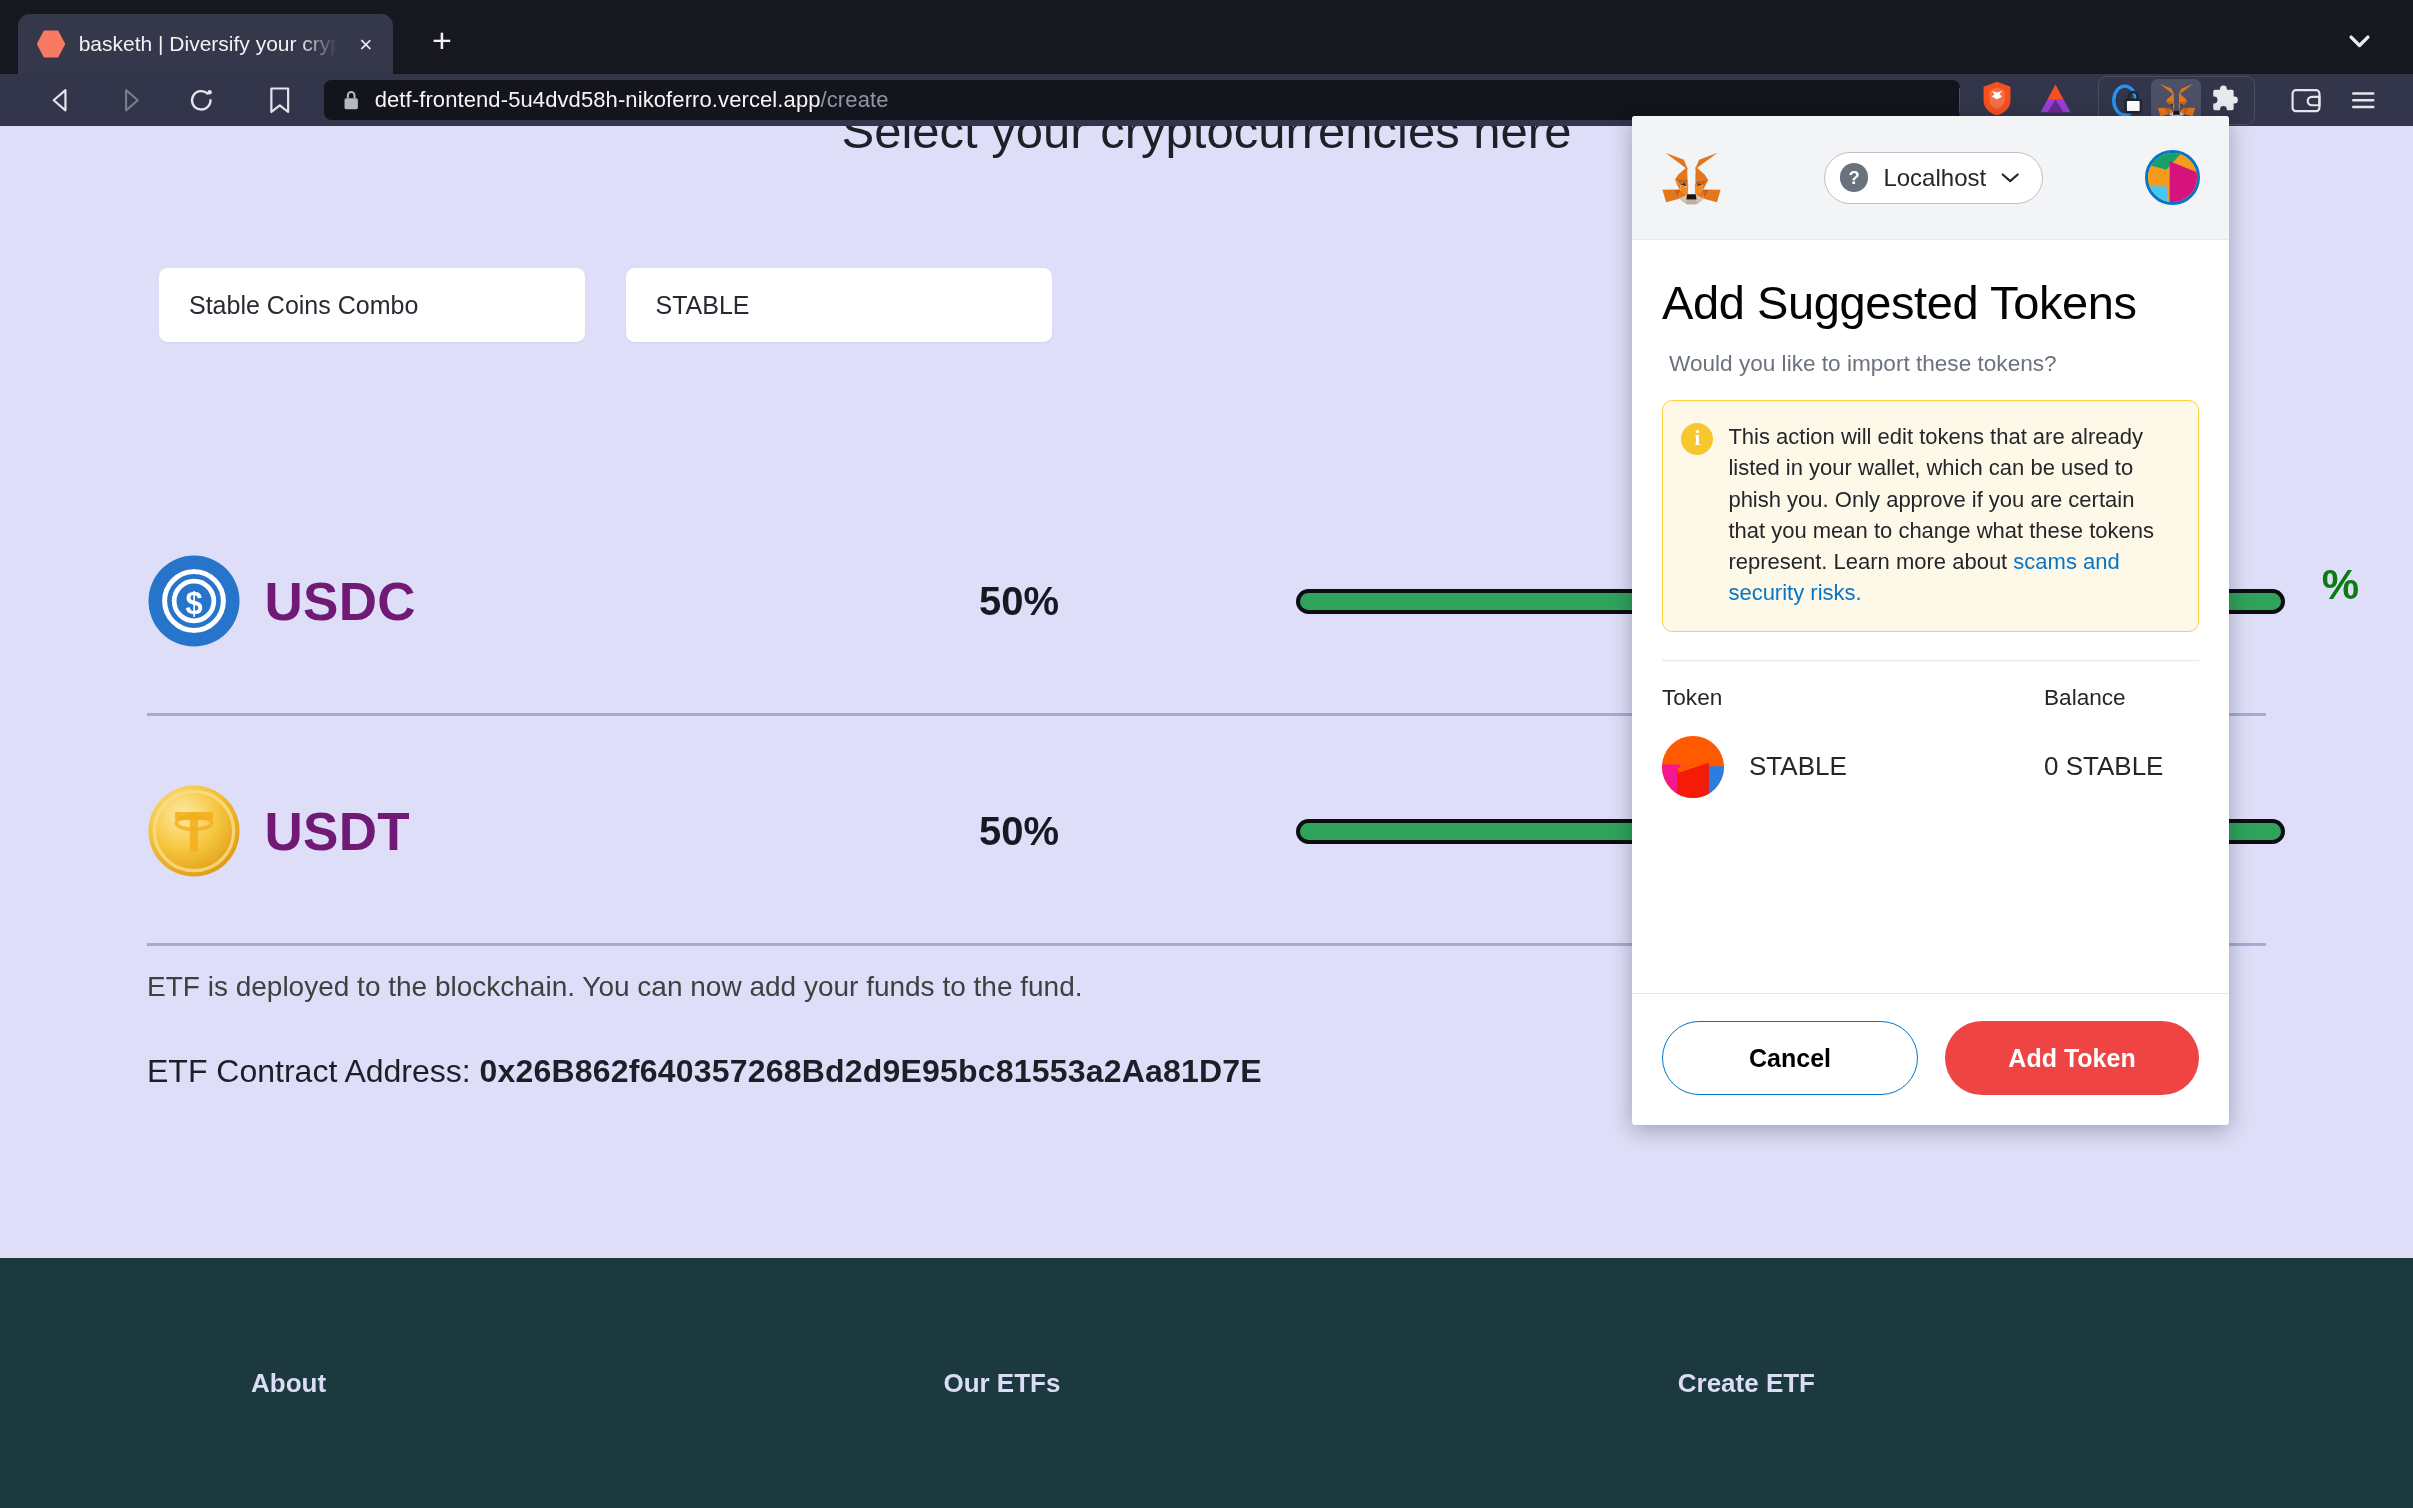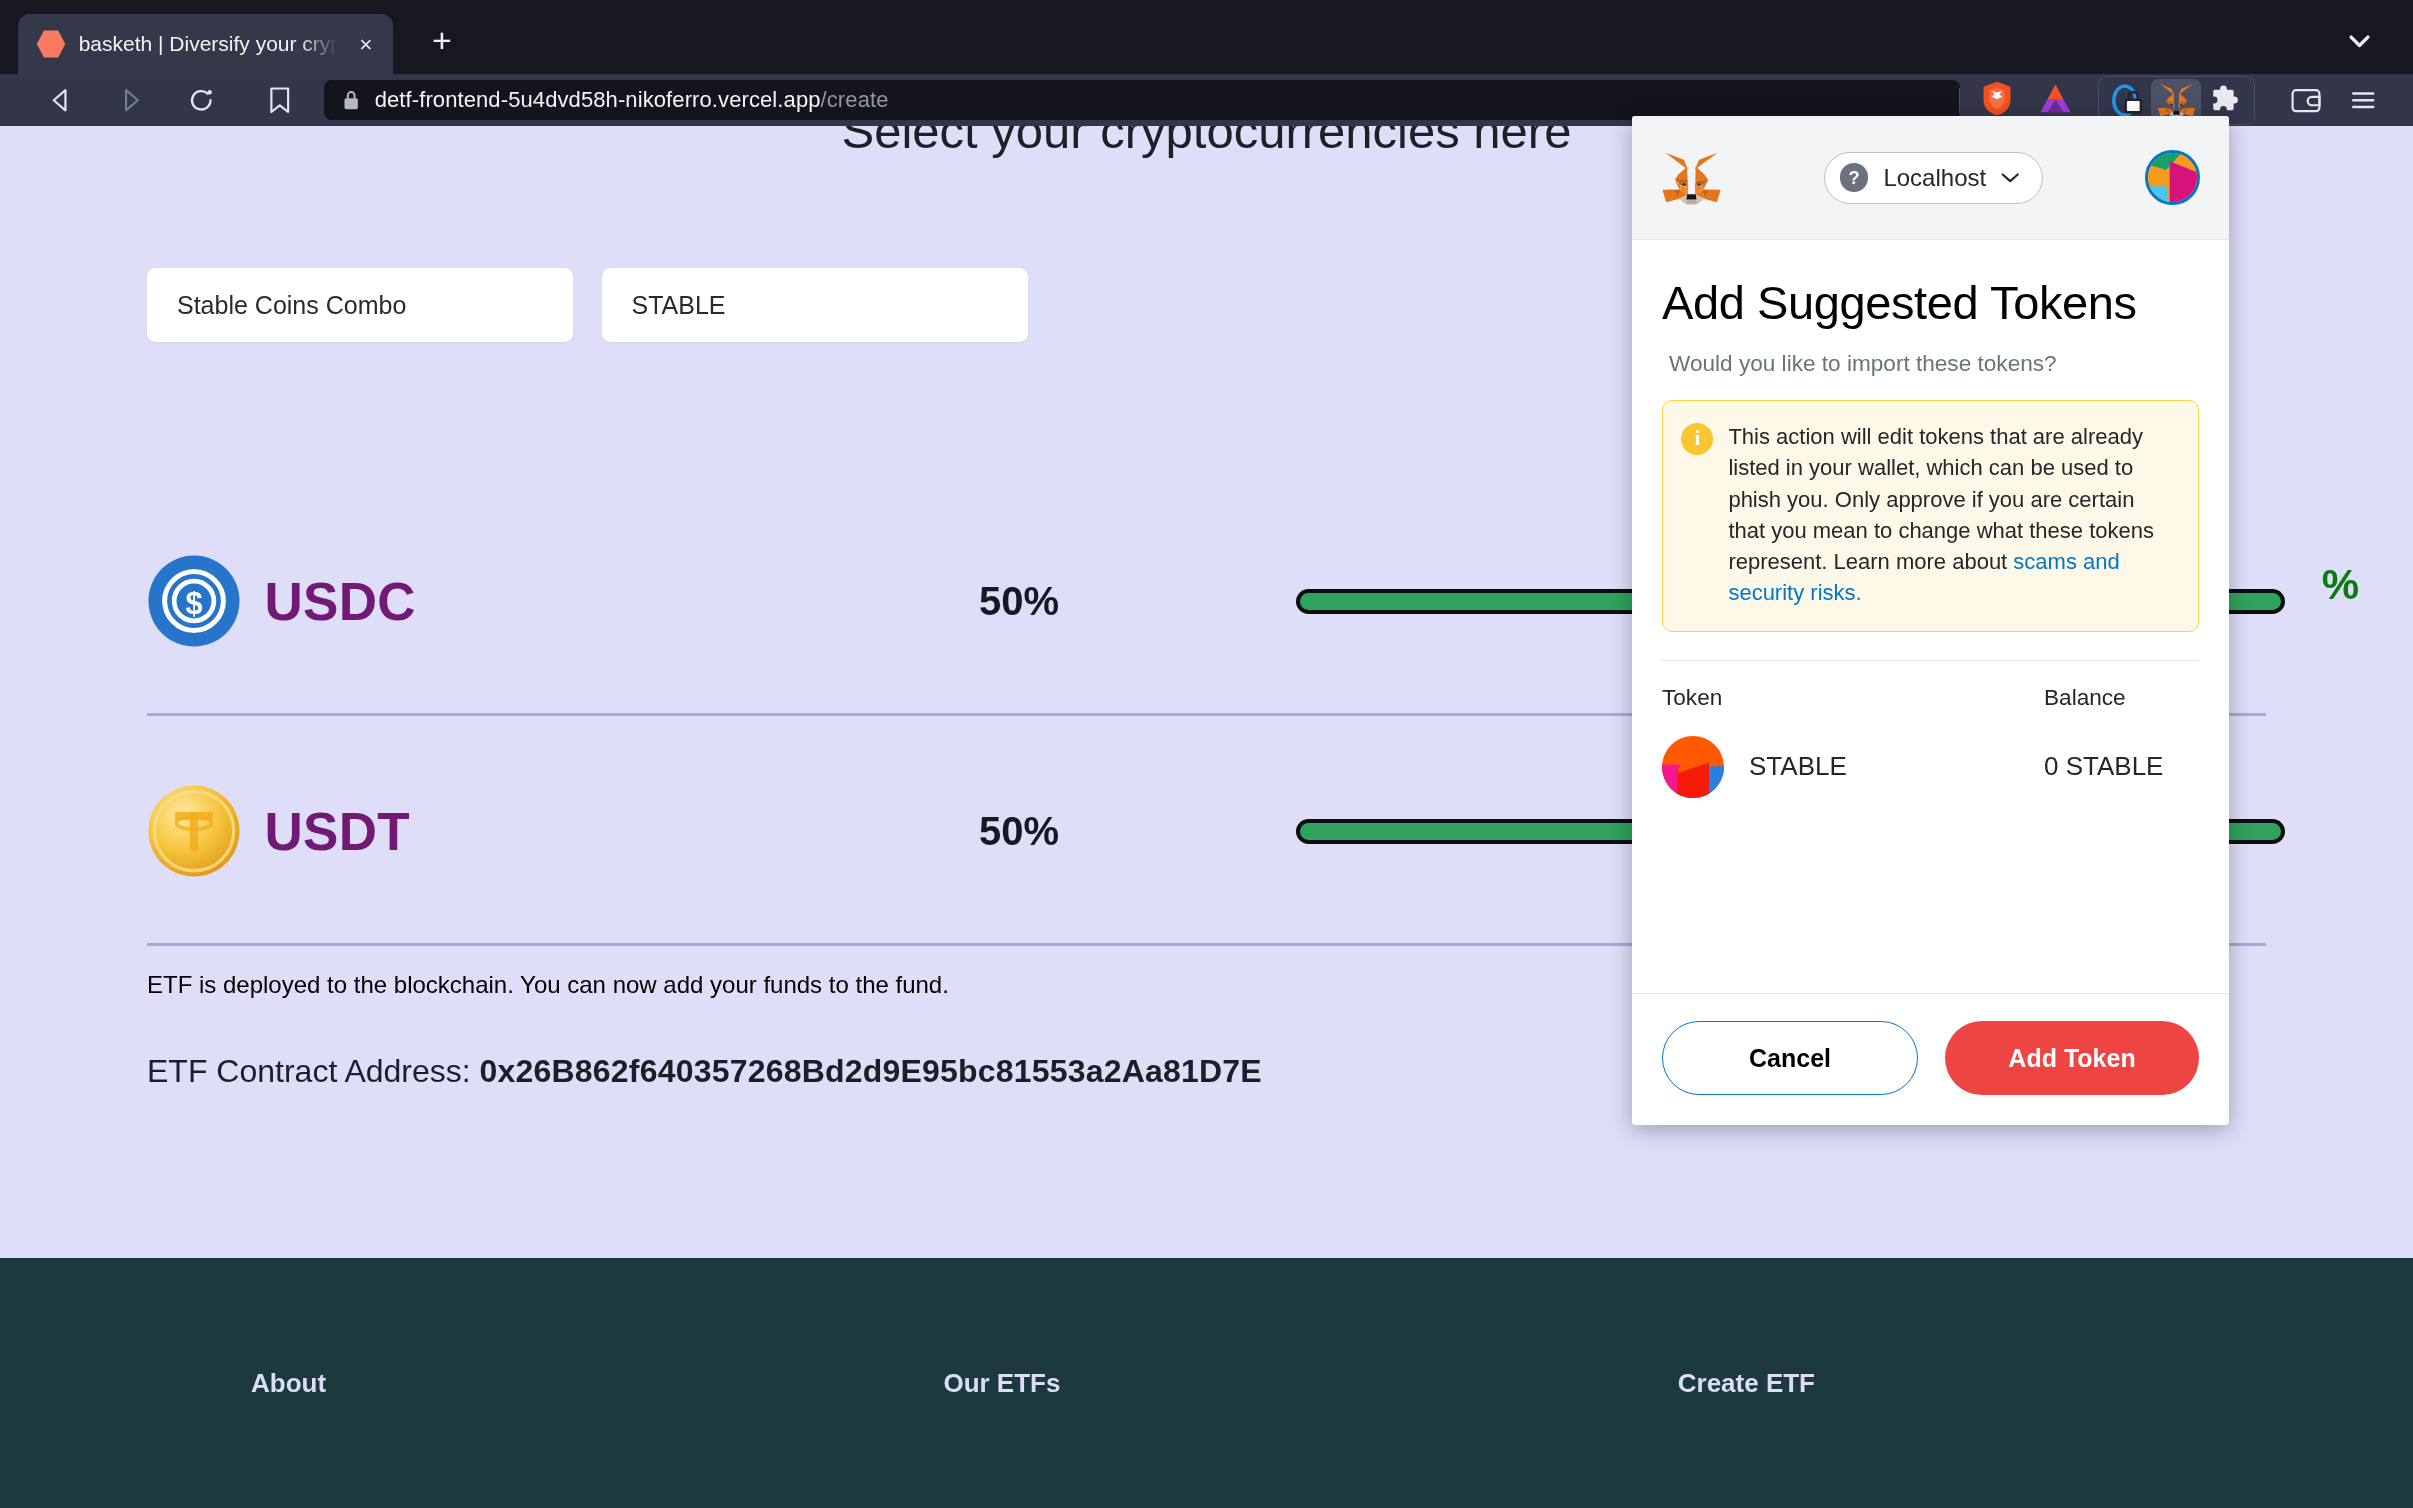--- a/index.html
+++ b/index.html
@@ -120,20 +120,21 @@
   }
   .fields-row {
     position: absolute; top: 142px; left: 147px;
     display: flex; gap: 28.5px;
   }
   .field {
     background: #ffffff; border-radius: 8.4px;
     height: 74px; display: flex; align-items: center;
     padding: 0 30px; font-size: 25px; color: #262a33;
     box-shadow: 0 0.8px 1.7px rgba(0,0,0,.06);
+    margin-left: 12px;
   }
   .field.f1 { width: 426px; }
   .field.f2 { width: 426px; }
 
   .coin-rows { position: absolute; top: 360px; left: 147px; width: 2212px; }
   .coin-row {
     position: relative; height: 230px;
   }
   .coin-row .inner {
     display: flex; align-items: center; height: 230px;
@@ -155,21 +156,21 @@
     position: absolute; bottom: 0; left: 0; width: 2119px; height: 3.4px;
     background: #a8abd0;
   }
   .total-pct {
     position: absolute; top: 75px; right: 0px;
     font-size: 42px; font-weight: 700; color: #0a7a11;
   }
 
   .deploy-text {
     position: absolute; top: 845px; left: 147px;
-    font-size: 24px; color: #000000;
+    font-size: 28px; color: #404040;
   }
   .contract-line {
     position: absolute; top: 927px; left: 147px;
     font-size: 32px; color: #1b1f27;
   }
   .contract-line b { font-weight: 700; letter-spacing: 0.2px; }
 
   .footer {
     position: absolute; left: 0; bottom: 0; width: 2413px; height: 251px;
     background: #1c393d;

